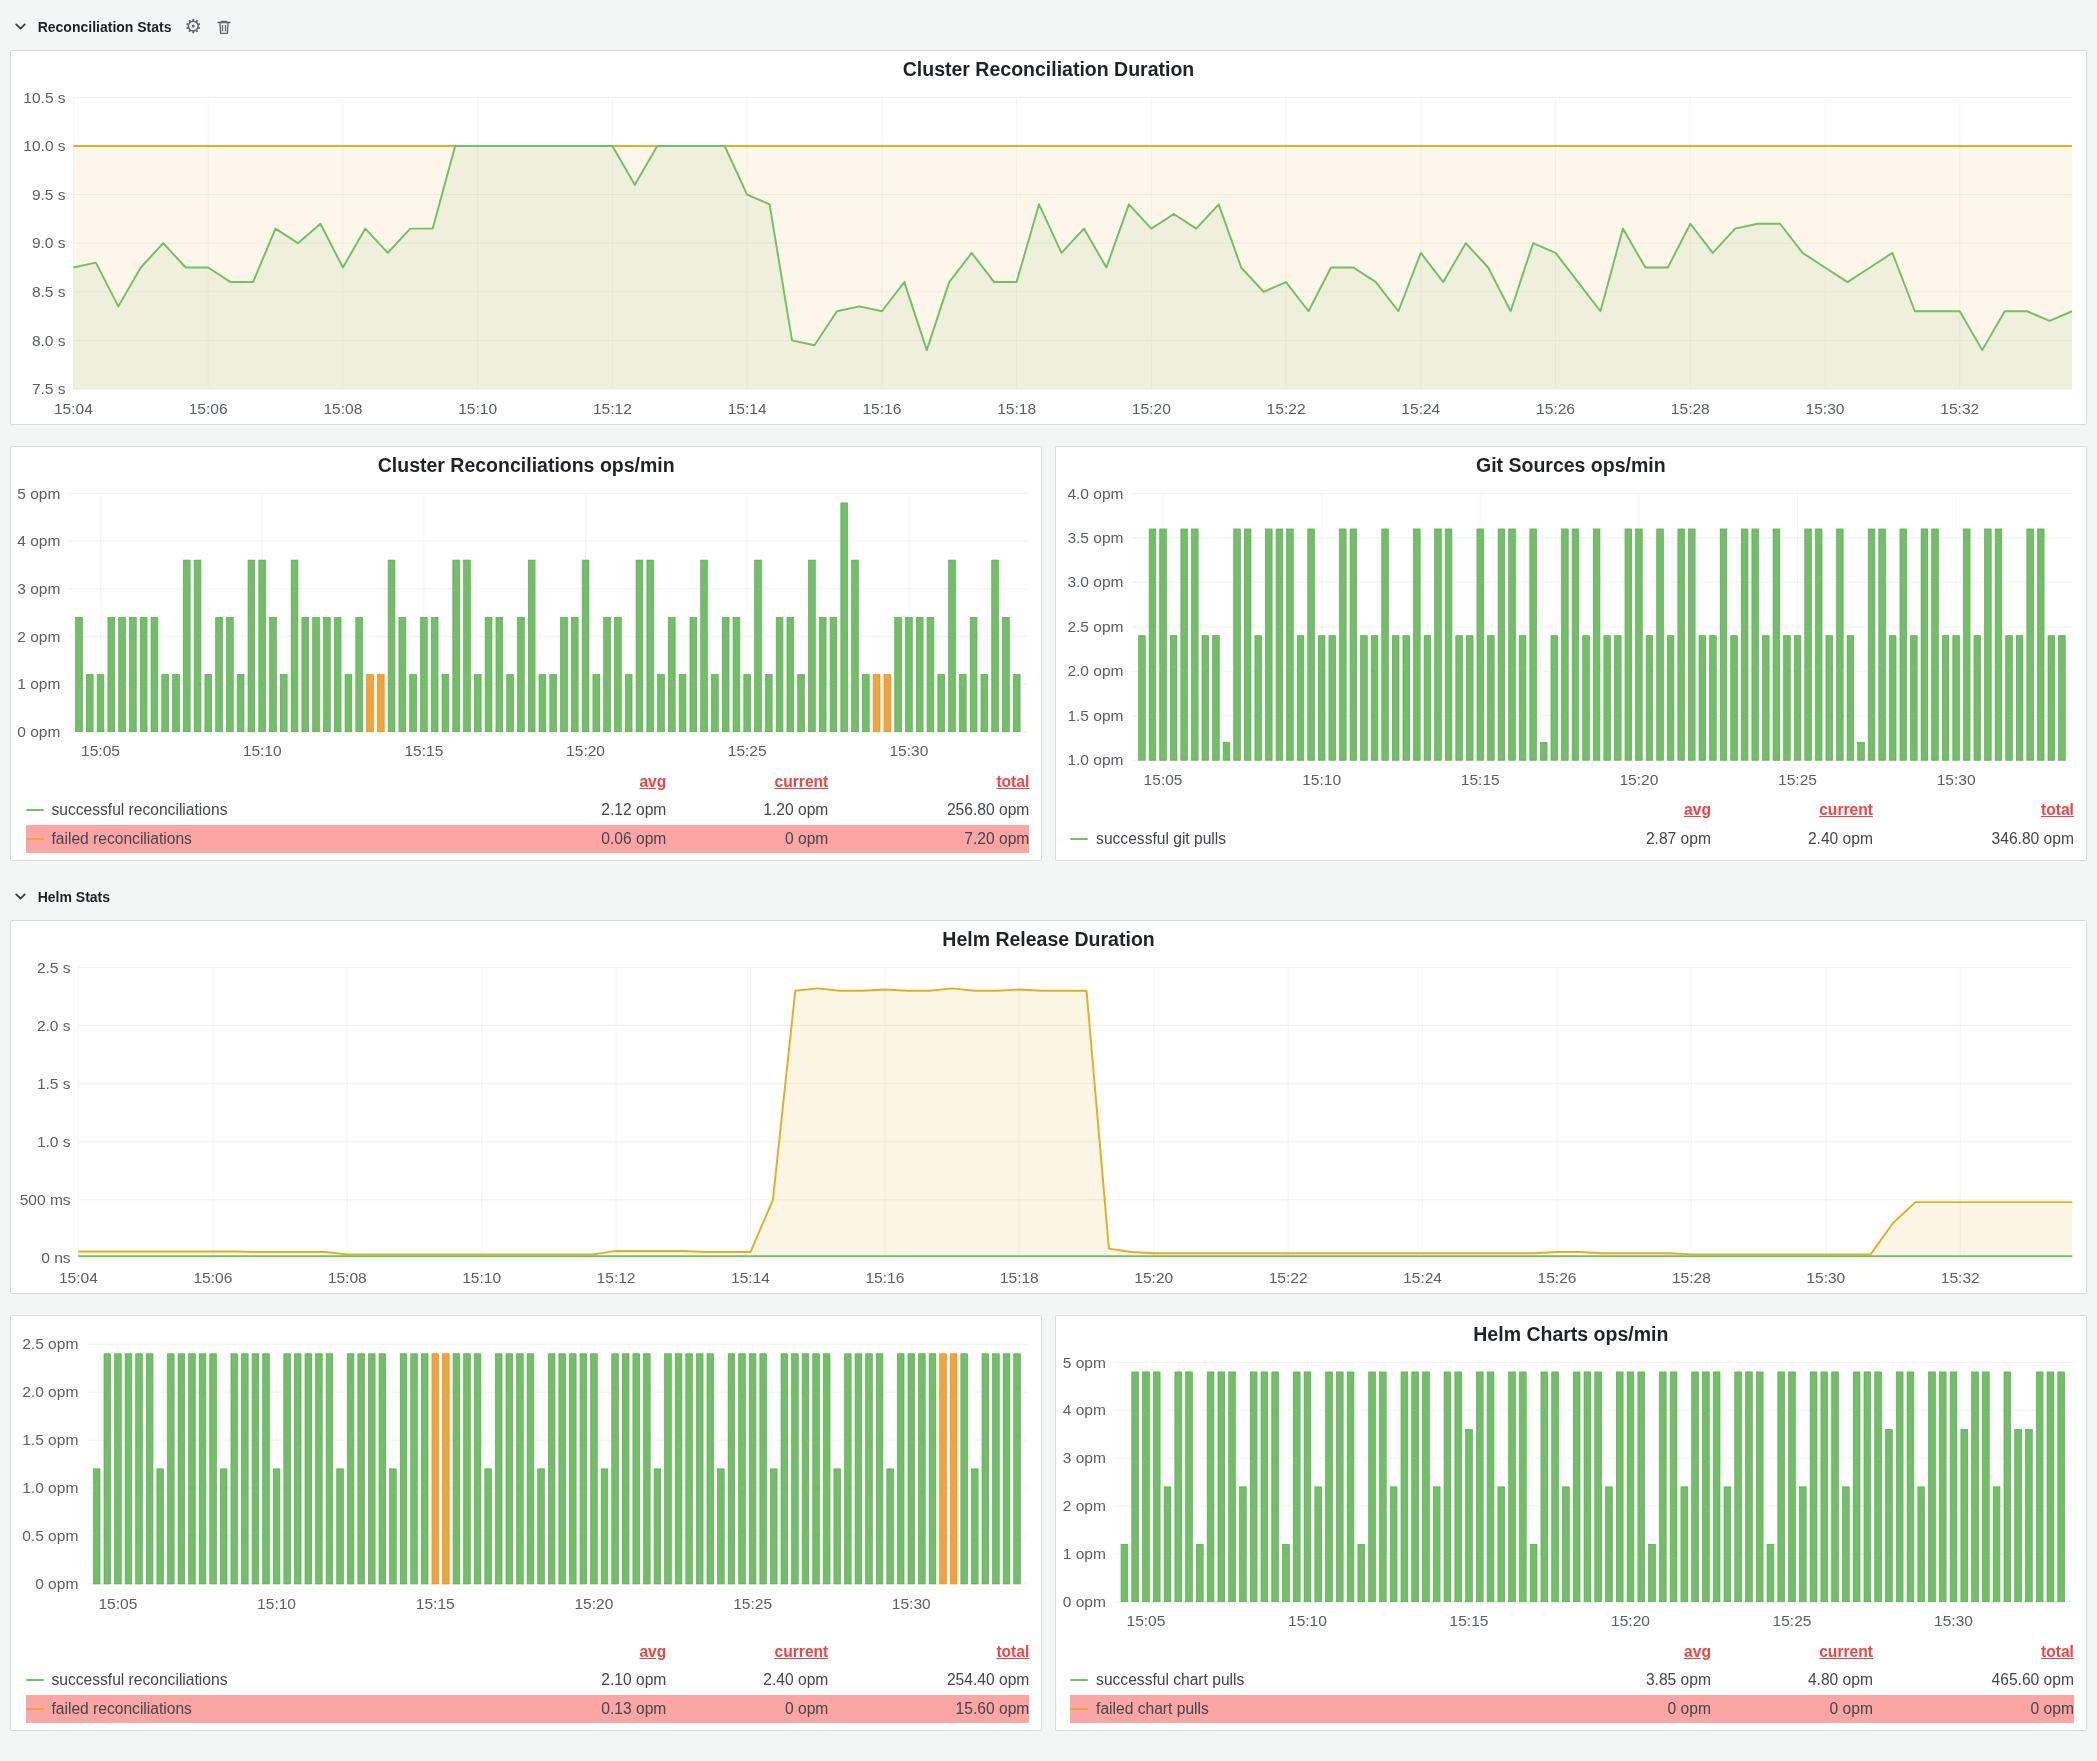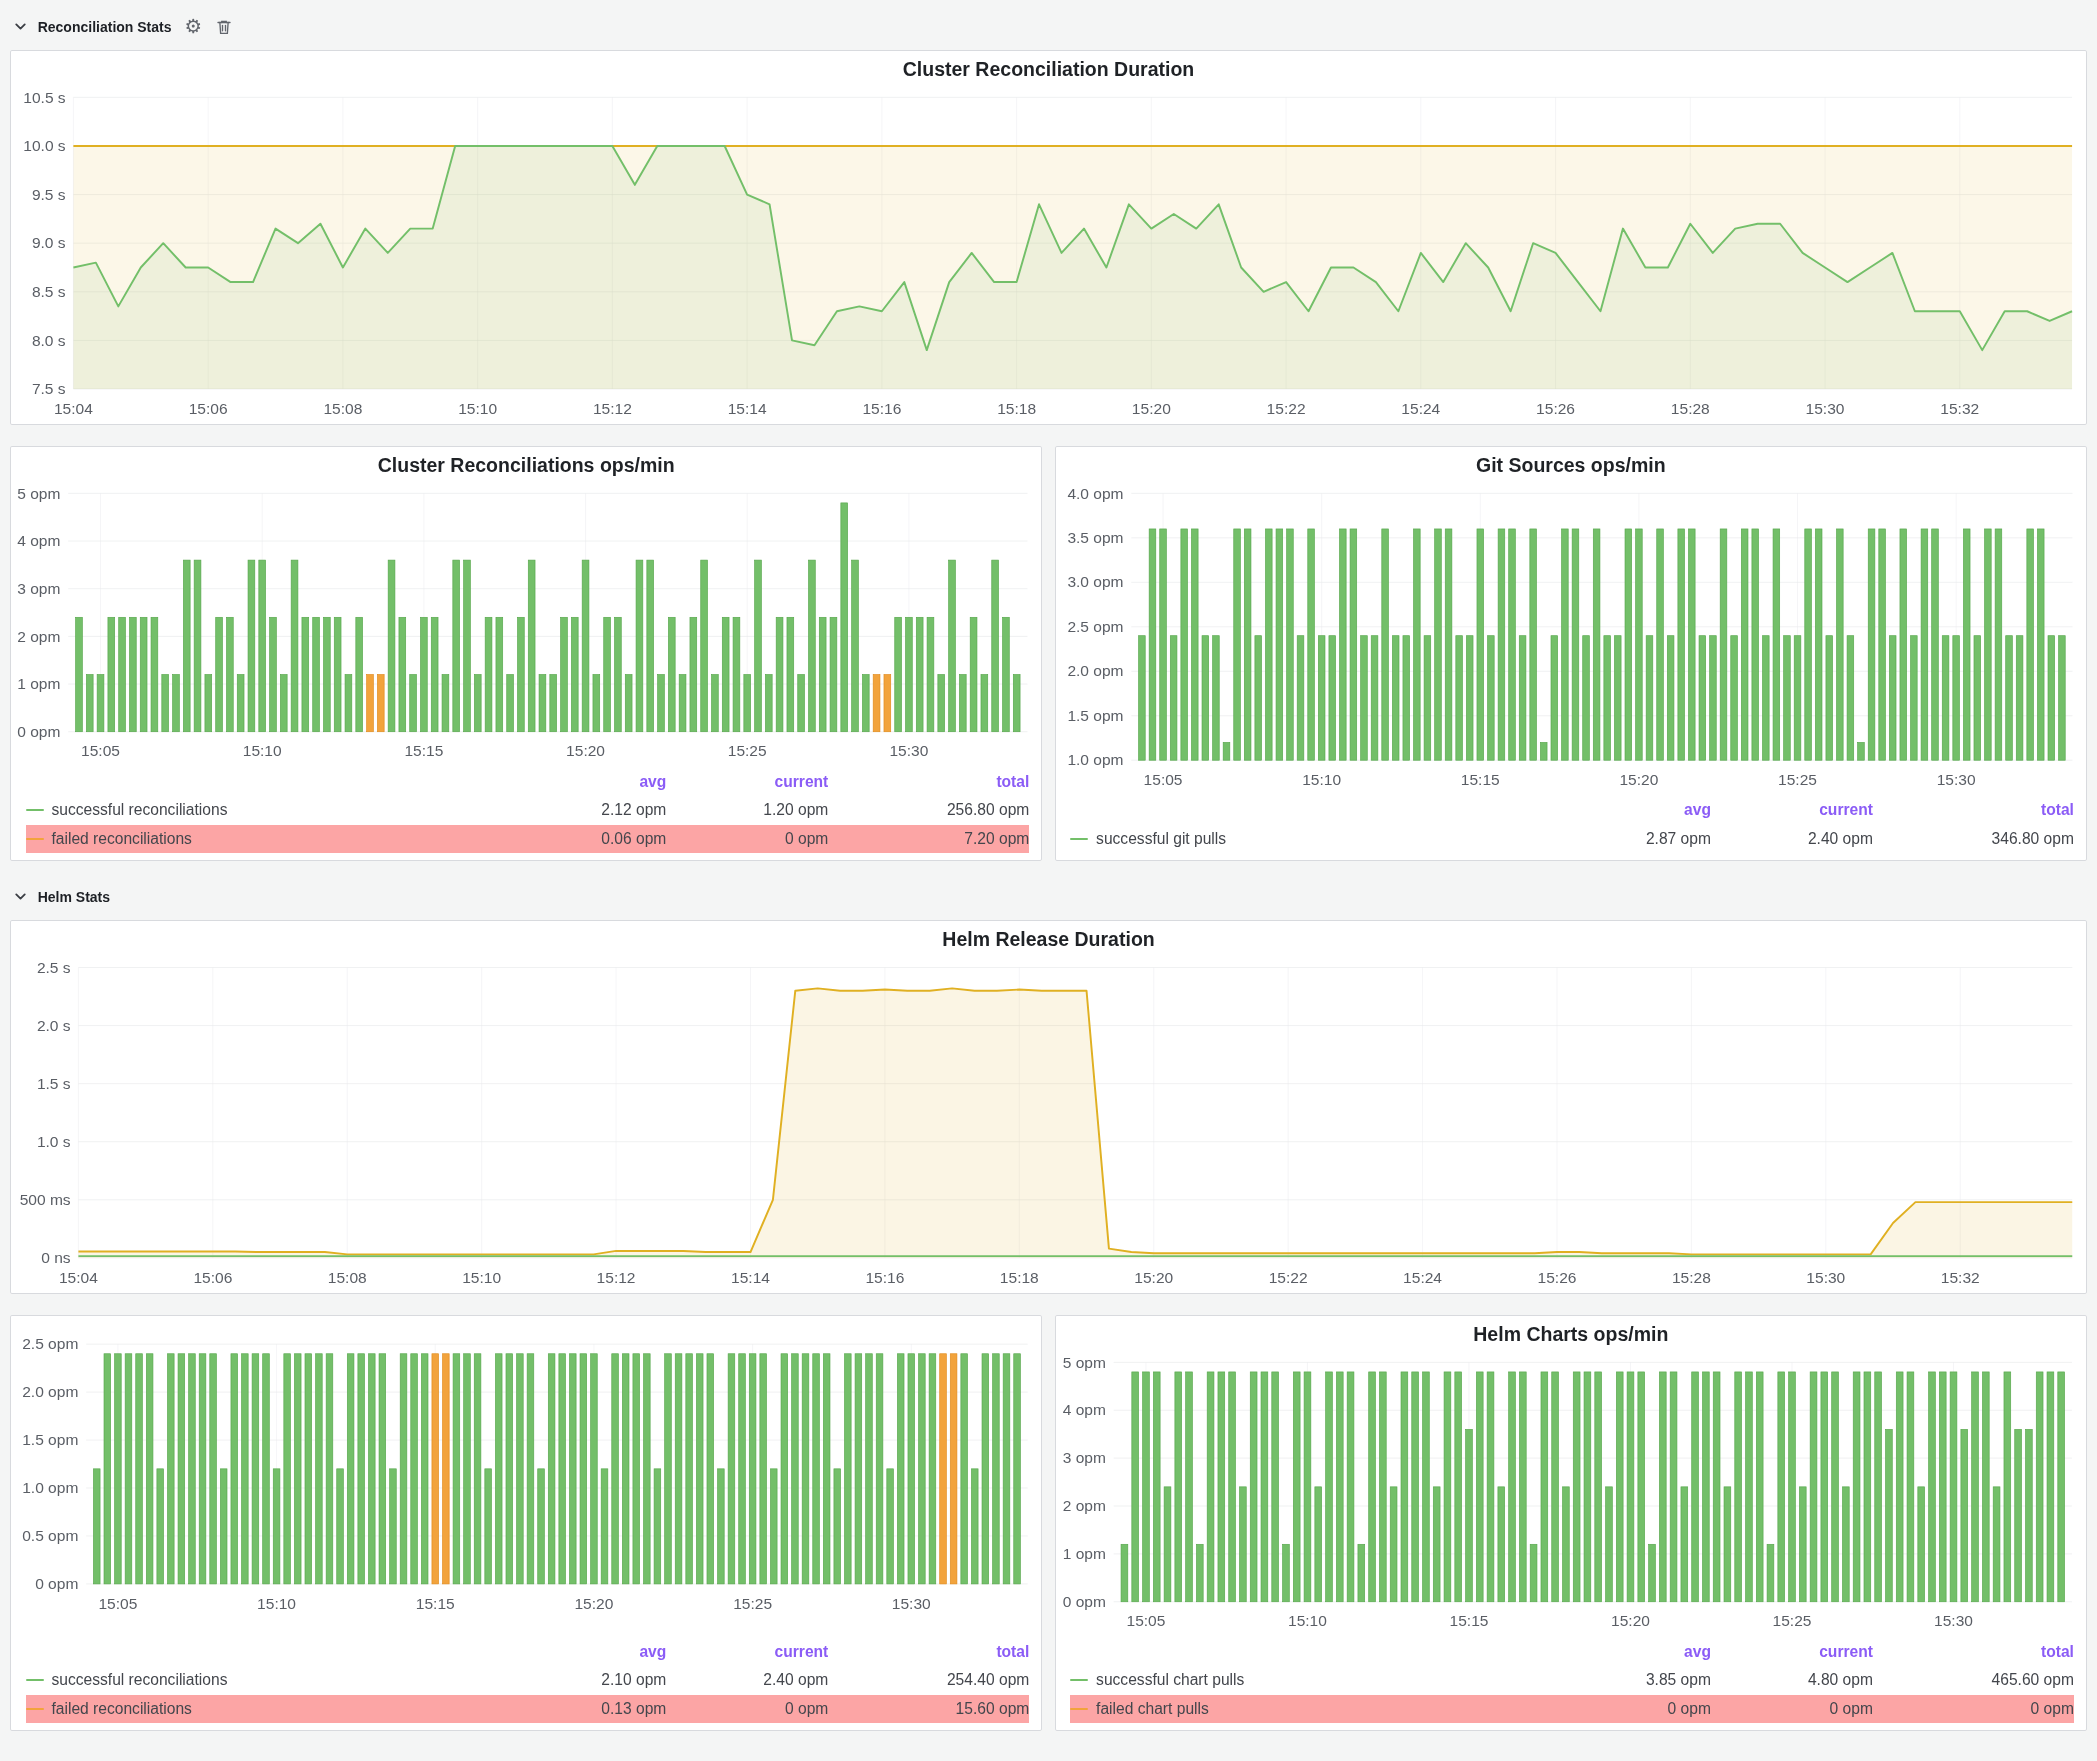--- a/index.html
+++ b/index.html
@@ -29,21 +29,21 @@
     height:36px;line-height:36px;text-align:center;
     font-size:19.5px;font-weight:700;color:#1f2226;flex:0 0 auto;cursor:pointer;
   }
   .chart{flex:1 1 auto;width:100%;display:block;}
   svg{font-family:"Liberation Sans",sans-serif;}
   .tick{font-size:24px;fill:#5a5e65;}
   
   .legend{flex:0 0 auto;padding:1.3px 11.7px 6.5px 14.3px;}
   .legend-row{display:flex;align-items:center;height:28.5px;font-size:15.6px;color:#43464c;}
   .legend-row.alt{background:#fca5a5;}
-  .legend-head .lg-val{color:#8b5cf6;font-weight:700;}
+  .legend-head .lg-val{color:#ef4444;font-weight:700;text-decoration:underline;}
   .lg-name{flex:1 1 auto;display:flex;align-items:center;gap:7.8px;min-width:0;cursor:pointer;}
   .dash{display:inline-block;width:18px;height:1.9px;border-radius:1.3px;flex:0 0 auto;}
   .lg-val{flex:0 0 auto;text-align:right;}
   .lg-avg{width:162px;}
   .lg-cur{width:162px;}
   .lg-tot{width:201px;}
   
   #panel-cluster-duration{height:375px;margin-top:1.3px;}
   #row-recs .panel{height:415px;}
   #panel-helm-duration{height:374px;}

